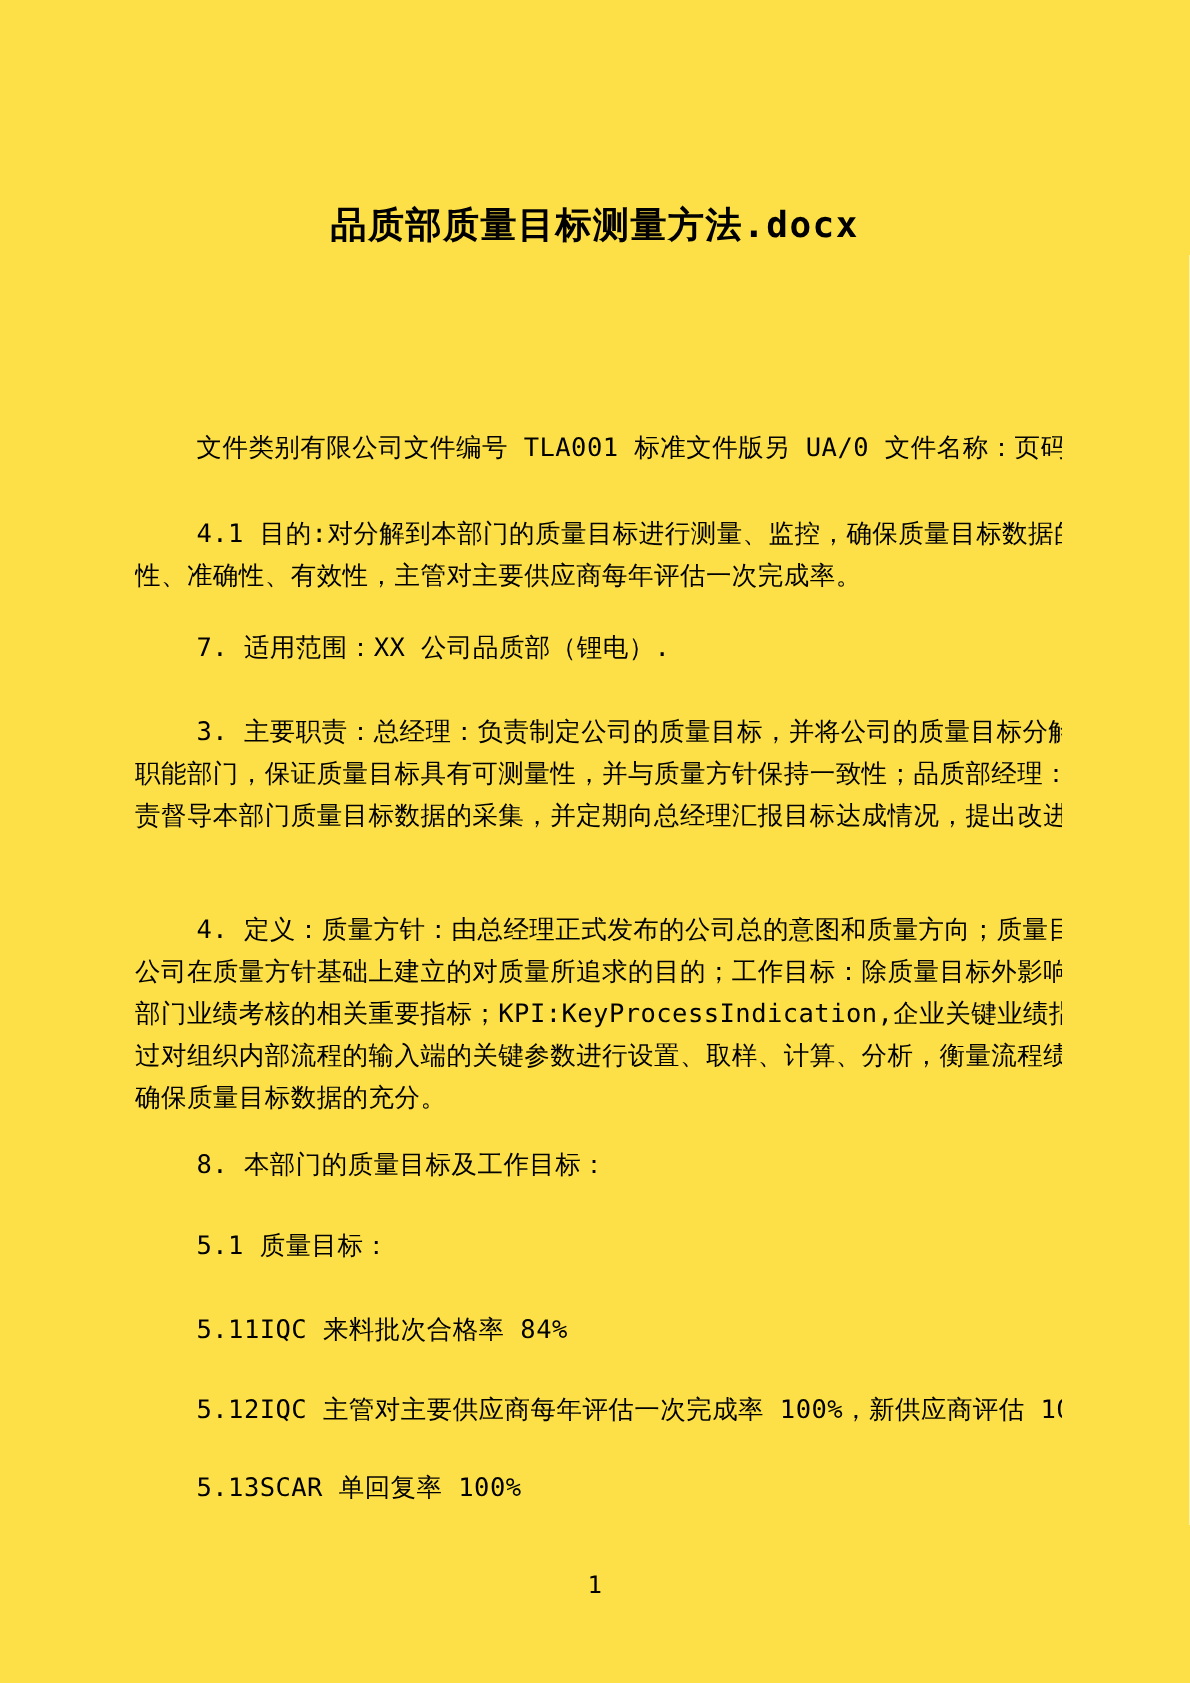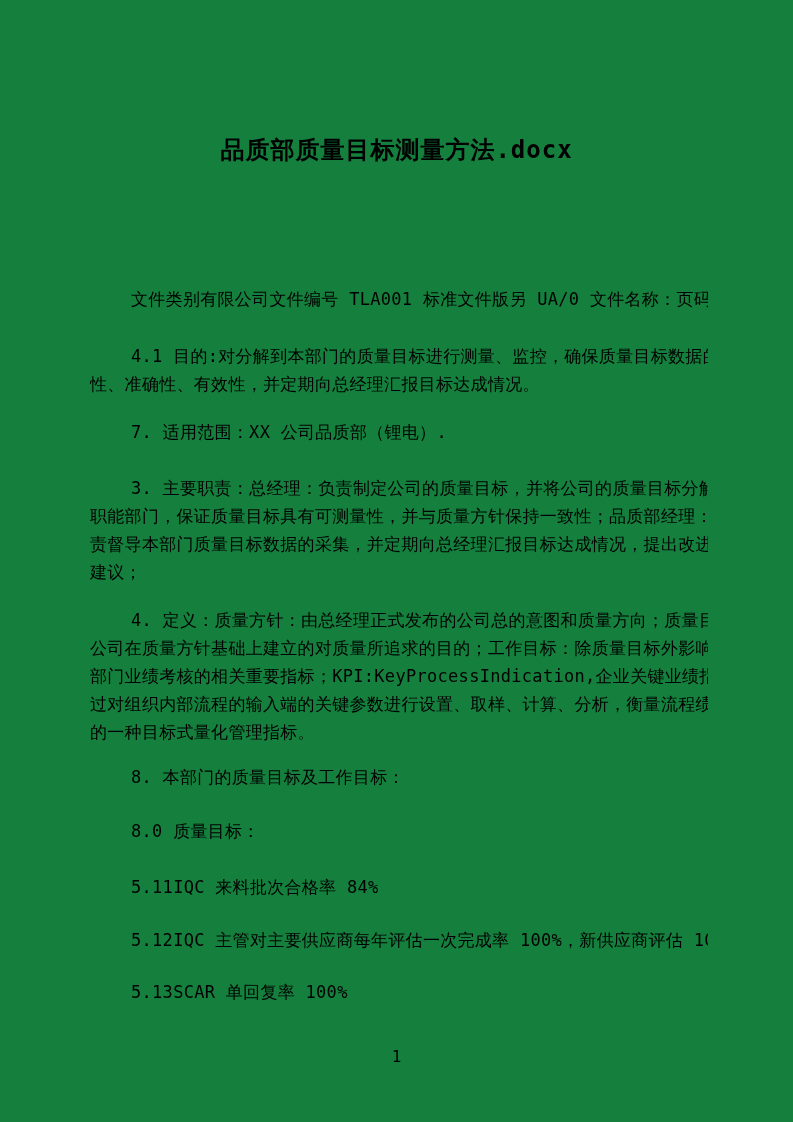--- a/index.html
+++ b/index.html
@@ -4,21 +4,21 @@
 <style>
   html, body {
     margin: 0;
     padding: 0;
     background: #ffffff;
   }
   .page {
     position: relative;
     width: 793px;
     height: 1122px;
-    background: #15803d;
+    background: #fde047;
     color: #000000;
     font-family: "DejaVu Sans Mono", "DejaVu Sans", "Liberation Sans", sans-serif;
     overflow: hidden;
   }
   .doc-title {
     position: absolute;
     top: 134px;
     left: 0;
     width: 100%;
     text-align: center;
@@ -70,48 +70,47 @@
 <div class="page">
 
   <div class="doc-title">品质部质量目标测量方法.docx</div>
 
   <div class="para para-doc-info">
     <div class="line indent">文件类别有限公司文件编号 TLA001 标准文件版另 UA/0 文件名称：页码 1of</div>
   </div>
 
   <div class="para para-purpose">
     <div class="line indent">4.1 目的:对分解到本部门的质量目标进行测量、监控，确保质量目标数据的充分</div>
-    <div class="line">性、准确性、有效性，并定期向总经理汇报目标达成情况。</div>
+    <div class="line">性、准确性、有效性，主管对主要供应商每年评估一次完成率。</div>
   </div>
 
   <div class="para para-scope">
     <div class="line indent">7. 适用范围：XX 公司品质部（锂电）.</div>
   </div>
 
   <div class="para para-responsibilities">
     <div class="line indent">3. 主要职责：总经理：负责制定公司的质量目标，并将公司的质量目标分解到各</div>
     <div class="line">职能部门，保证质量目标具有可测量性，并与质量方针保持一致性；品质部经理：负</div>
     <div class="line">责督导本部门质量目标数据的采集，并定期向总经理汇报目标达成情况，提出改进的</div>
-    <div class="line">建议；</div>
   </div>
 
   <div class="para para-definitions">
     <div class="line indent">4. 定义：质量方针：由总经理正式发布的公司总的意图和质量方向；质量目标：</div>
     <div class="line">公司在质量方针基础上建立的对质量所追求的目的；工作目标：除质量目标外影响本</div>
     <div class="line">部门业绩考核的相关重要指标；KPI:KeyProcessIndication,企业关键业绩指标，即通</div>
     <div class="line">过对组织内部流程的输入端的关键参数进行设置、取样、计算、分析，衡量流程绩效</div>
-    <div class="line">的一种目标式量化管理指标。</div>
+    <div class="line">确保质量目标数据的充分。</div>
   </div>
 
   <div class="para para-targets-heading">
     <div class="line indent">8. 本部门的质量目标及工作目标：</div>
   </div>
 
   <div class="para para-quality-targets">
-    <div class="line indent">8.0 质量目标：</div>
+    <div class="line indent">5.1 质量目标：</div>
   </div>
 
   <div class="para para-target-iqc">
     <div class="line indent">5.11IQC 来料批次合格率 84%</div>
   </div>
 
   <div class="para para-target-supplier">
     <div class="line indent">5.12IQC 主管对主要供应商每年评估一次完成率 100%，新供应商评估 100 流成；</div>
   </div>
 

